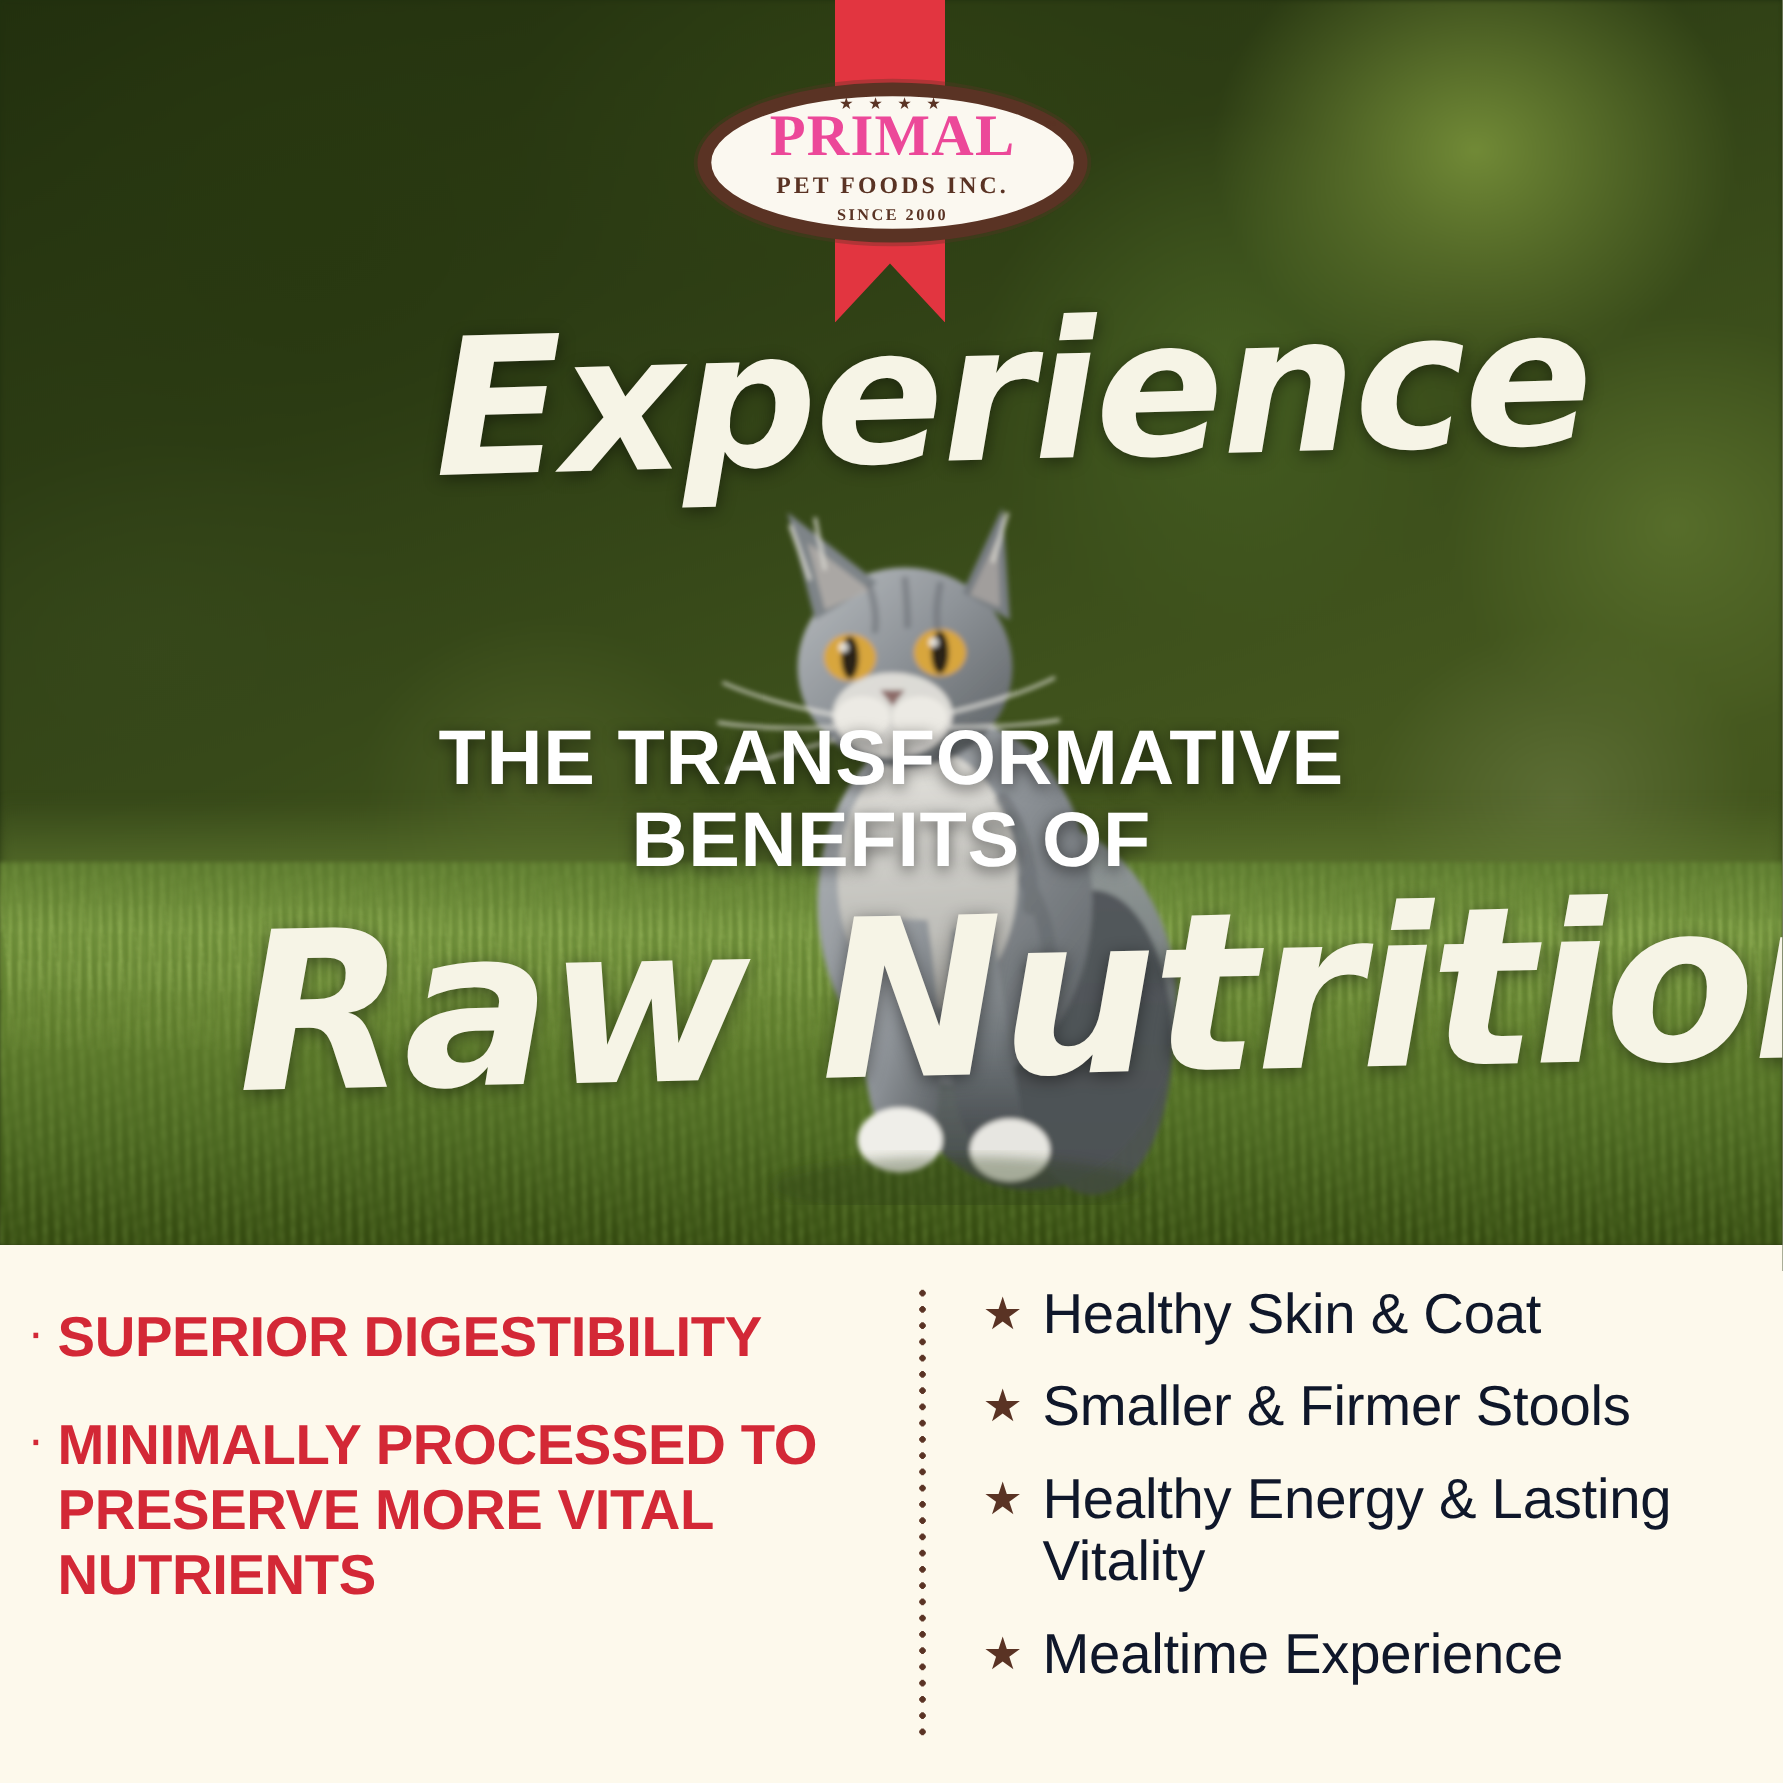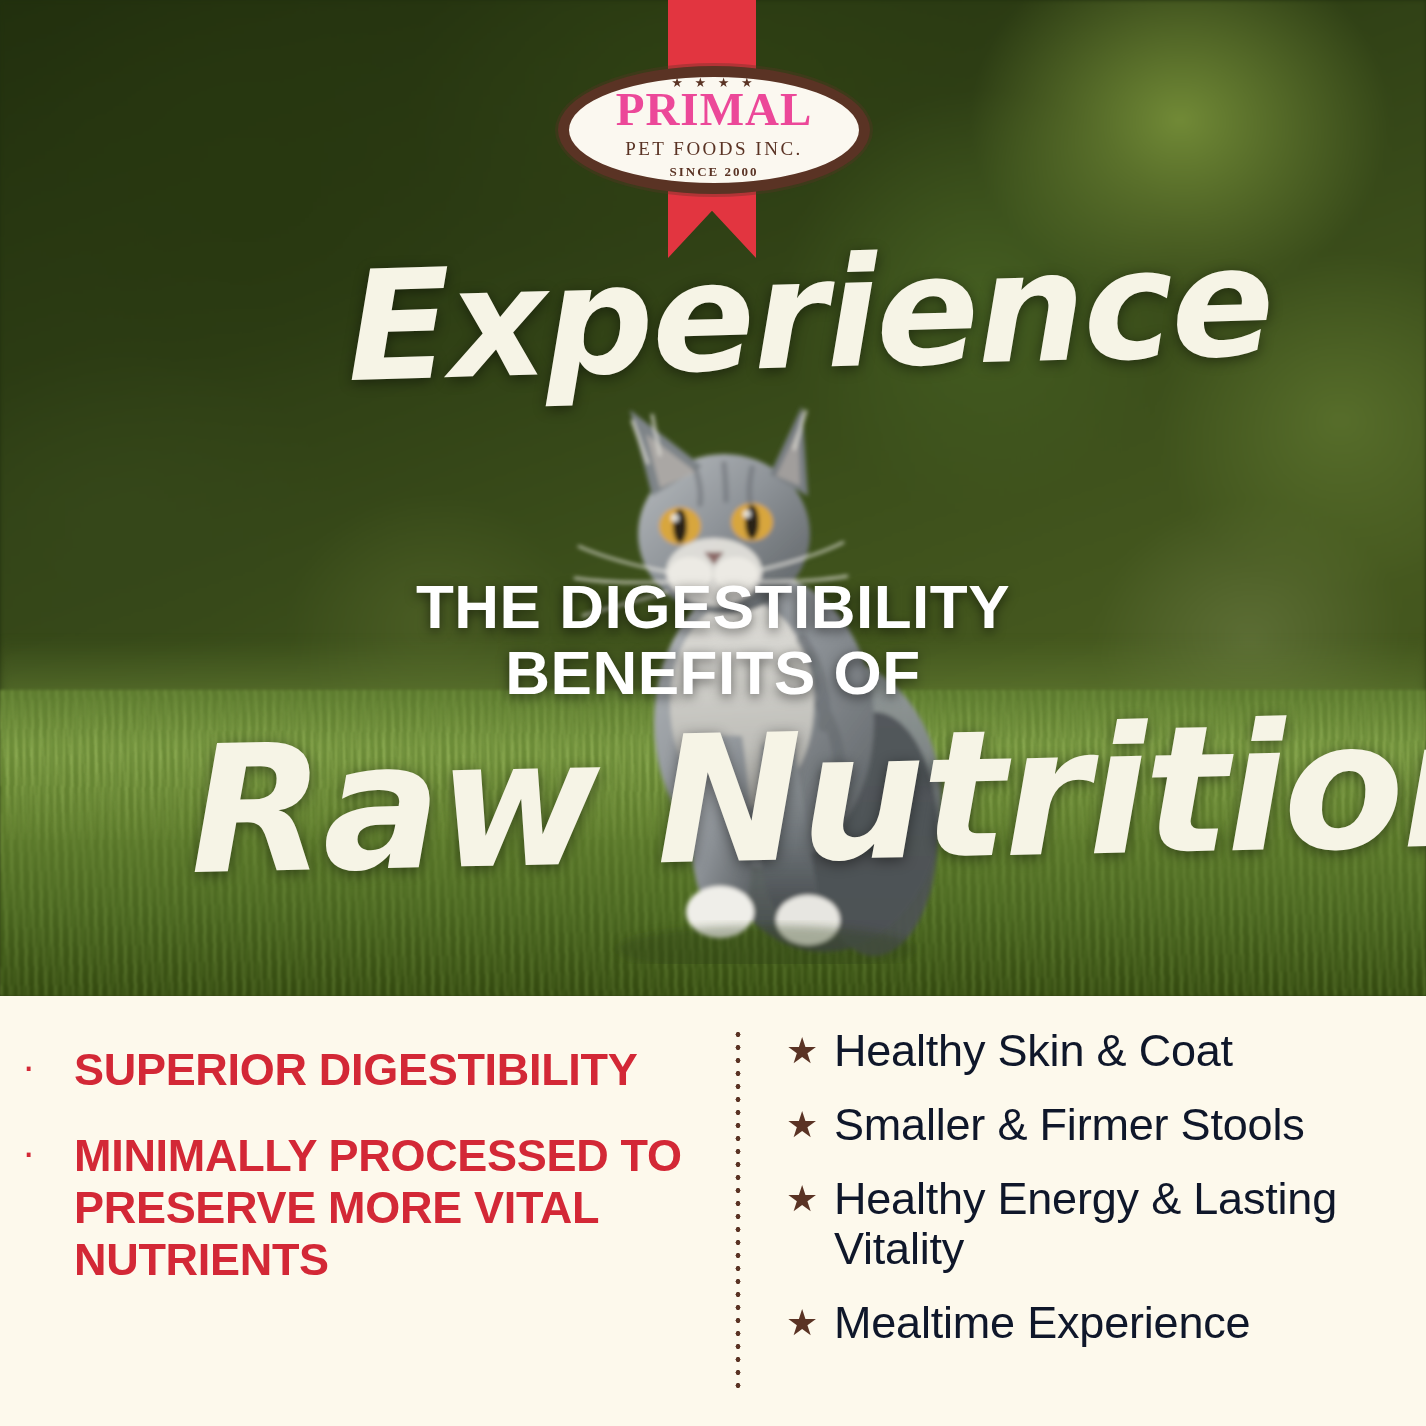--- a/index.html
+++ b/index.html
@@ -51,21 +51,21 @@
   .logo-oval{position:absolute;inset:0;border-radius:50%;background:#fbf8f0;
              border:11px solid #5a3324;box-sizing:border-box;
              box-shadow:0 0 0 3px rgba(90,51,36,.35);}
   .logo-stars{position:absolute;left:0;right:0;top:10px;text-align:center;
               color:#5a3324;font-size:13px;letter-spacing:4px;line-height:1;}
   .logo-primal{position:absolute;left:0;right:0;top:20px;text-align:center;
                color:#ec4899;font-family:"Liberation Serif",serif;font-weight:bold;
                font-size:47px;line-height:1;letter-spacing:1px;}
   .logo-tm{position:absolute;right:24px;top:30px;color:#5a3324;font-size:11px;font-weight:bold;}
   .logo-pet{position:absolute;left:0;right:0;top:73px;text-align:center;color:#5a3324;
-            font-family:"Liberation Serif",serif;font-weight:normal;font-size:19px;
+            font-family:"Liberation Serif",serif;font-weight:bold;font-size:19px;
             letter-spacing:2.5px;line-height:1;}
   .logo-since{position:absolute;left:0;right:0;top:99px;text-align:center;color:#5a3324;
               font-family:"Liberation Serif",serif;font-weight:bold;font-size:13px;
               letter-spacing:2px;line-height:1;}
 
   
   .cat{position:absolute;left:556px;top:404px;width:420px;height:560px;}
   .cat svg{display:block;width:100%;height:100%;}
 
   
@@ -86,21 +86,21 @@
   .sub-2{top:642px;}
 
   
   .panel{position:absolute;left:0;top:996px;width:1426px;height:430px;background:#fdf9ec;}
 
   .col-left{position:absolute;left:22px;top:48px;width:690px;}
   .bullet-row{display:flex;align-items:flex-start;margin-bottom:34px;}
   .bullet-dot{color:#d32836;font-size:40px;line-height:44px;width:24px;flex:0 0 24px;
               text-align:left;}
   .bullet-text{color:#d32836;font-family:"Liberation Sans",sans-serif;font-weight:bold;
-               font-size:45px;line-height:52px;letter-spacing:-.3px;margin-left:28px;}
+               font-size:45px;line-height:52px;letter-spacing:-.3px;}
 
   .divider{position:absolute;left:733px;top:32px;width:10px;height:366px;
            background-image:radial-gradient(circle, #5a3324 2.4px, rgba(0,0,0,0) 2.6px);
            background-size:10px 13px;background-repeat:repeat-y;}
 
   .col-right{position:absolute;left:786px;top:30px;width:640px;}
   .star-row{display:flex;align-items:flex-start;margin-bottom:24px;}
   .star-ico{color:#5a3324;font-size:36px;line-height:50px;width:48px;flex:0 0 48px;}
   .star-text{color:#0f172a;font-family:"Liberation Sans",sans-serif;
              font-size:45px;line-height:50px;letter-spacing:-.2px;}
@@ -202,21 +202,21 @@
     <div class="logo">
       <div class="logo-oval"></div>
       <div class="logo-stars">★ ★ ★ ★</div>
       <div class="logo-primal">PRIMAL</div>
       <div class="logo-tm">™</div>
       <div class="logo-pet">PET FOODS INC.</div>
       <div class="logo-since">SINCE 2000</div>
     </div>
 
     <div class="script script-exp">Experience</div>
-    <div class="sub sub-1">THE DIGESTIBILITY</div>
+    <div class="sub sub-1">THE TRANSFORMATIVE</div>
     <div class="sub sub-2">BENEFITS OF</div>
     <div class="script script-raw">Raw Nutrition</div>
   </div>
 
   <div class="panel">
 
     <div class="col-left">
       <div class="bullet-row">
         <span class="bullet-dot">·</span>
         <span class="bullet-text">SUPERIOR DIGESTIBILITY</span>

